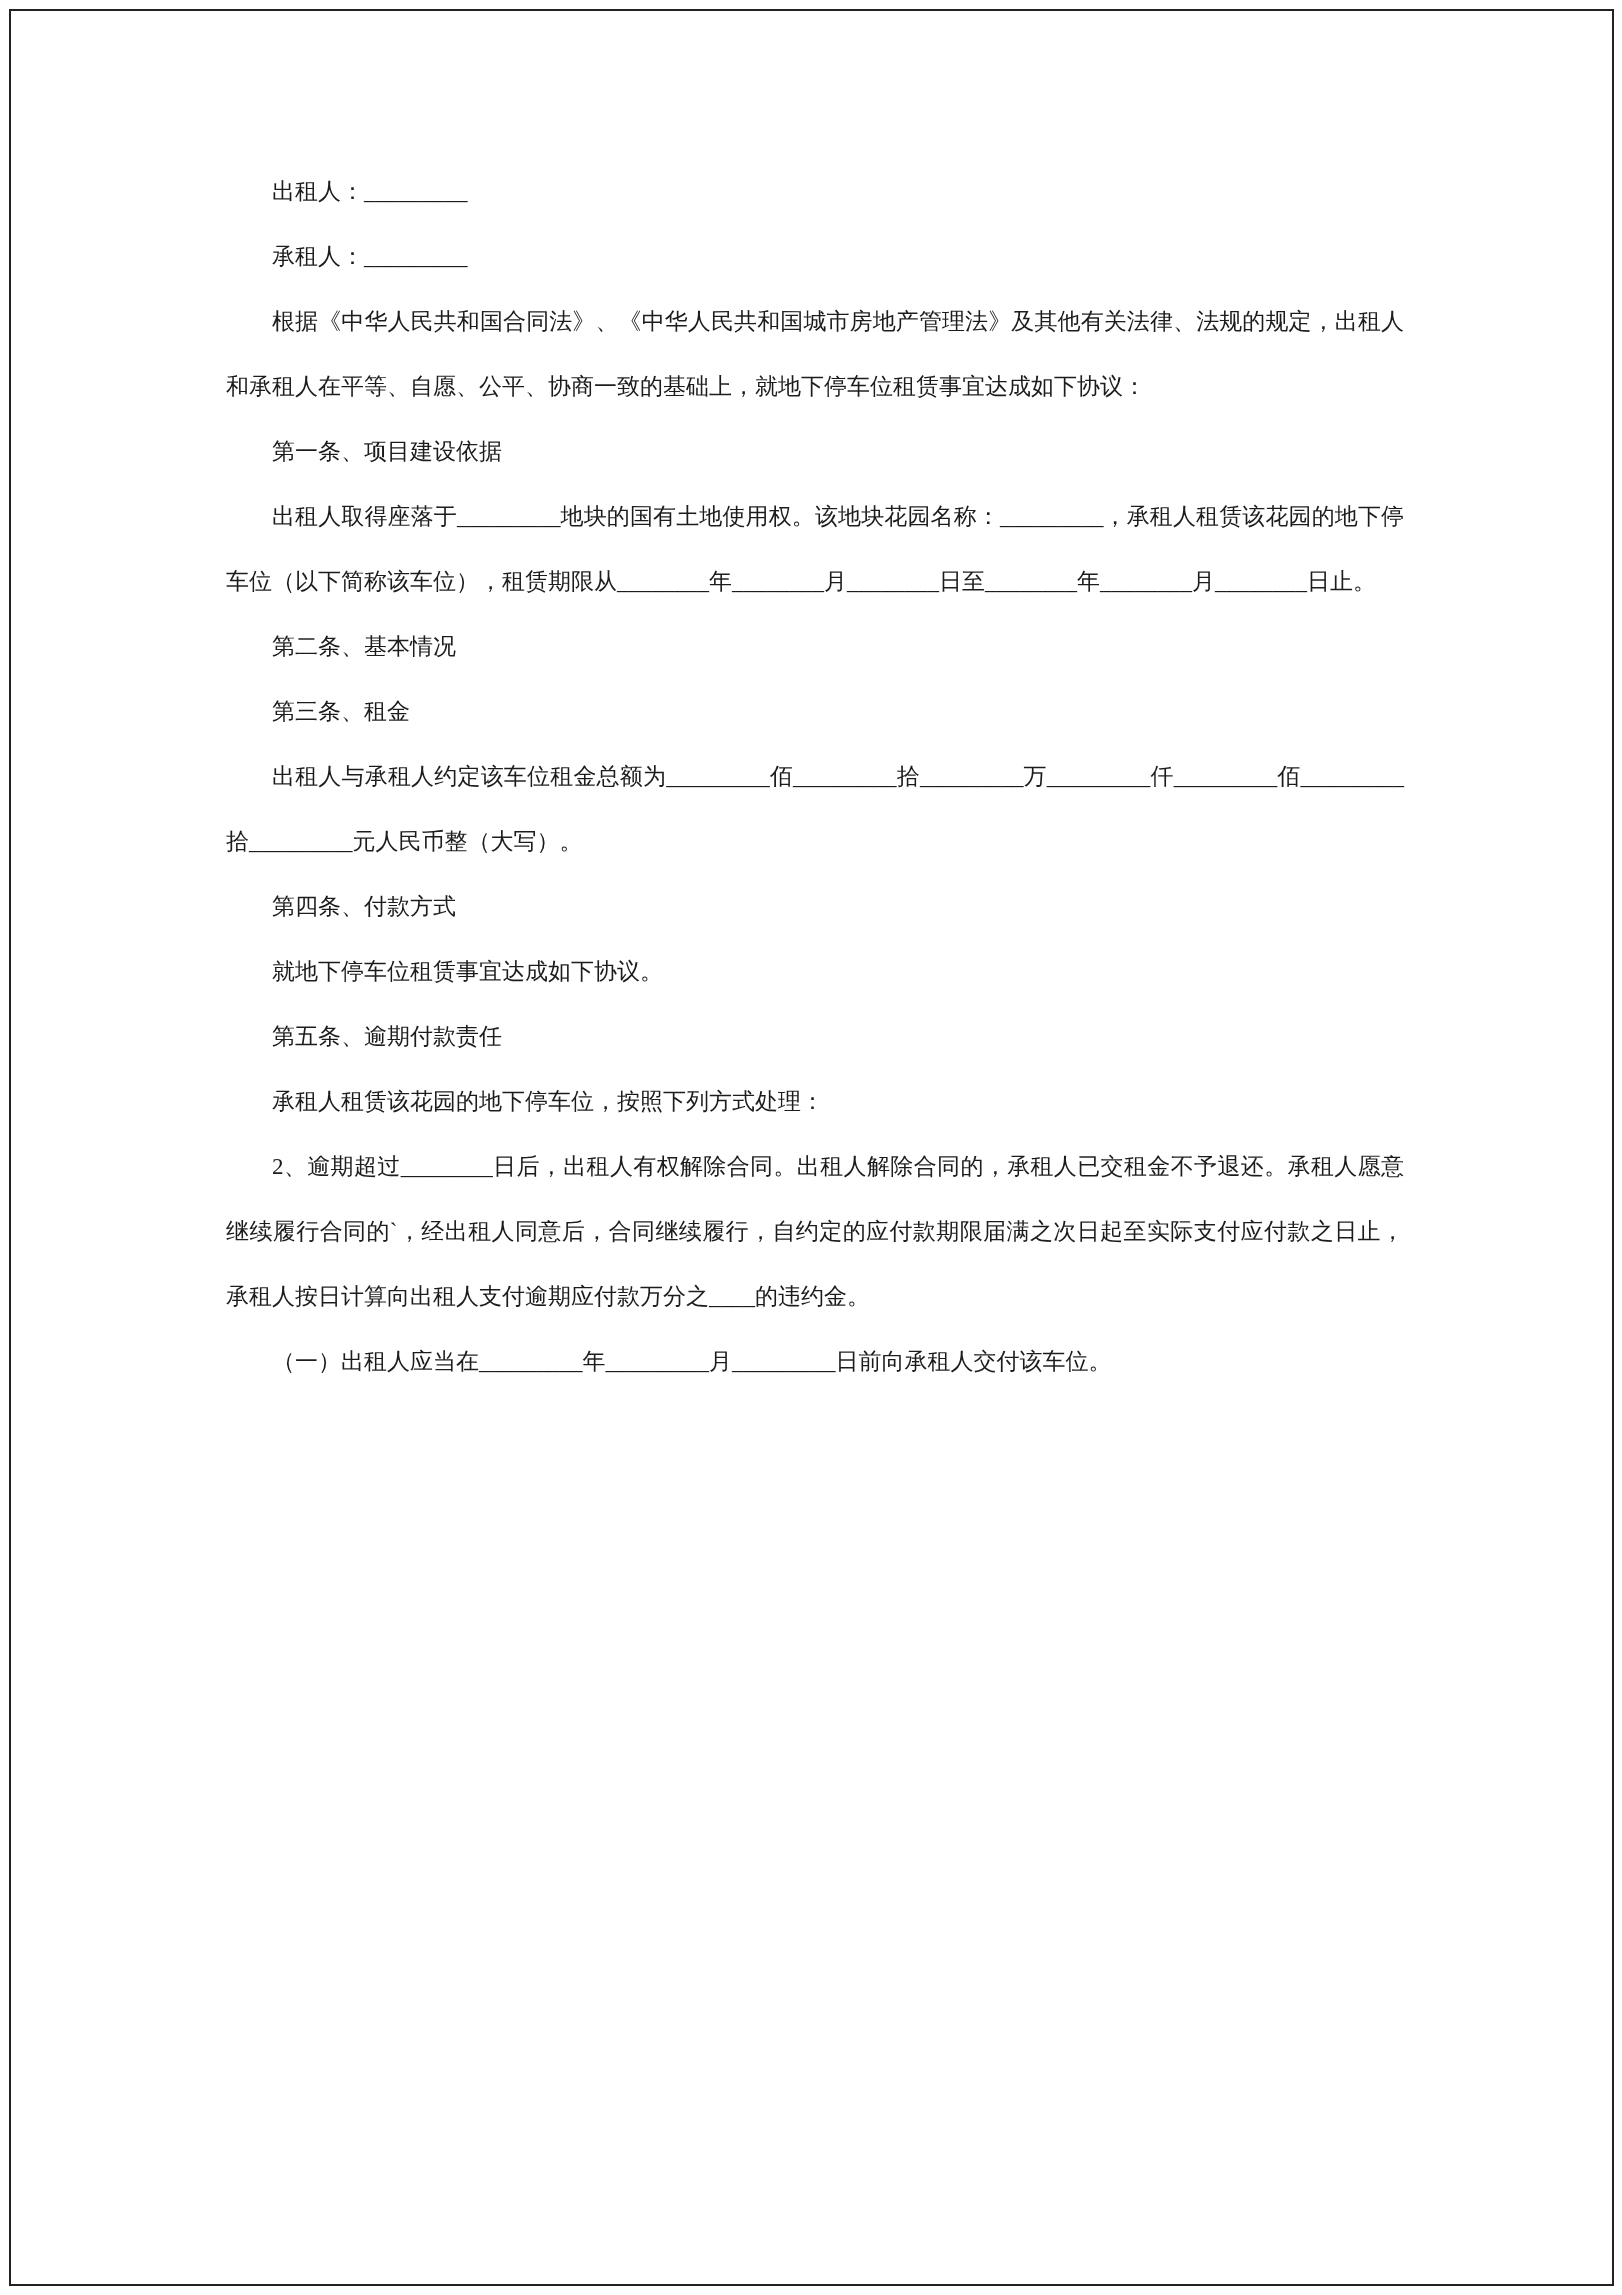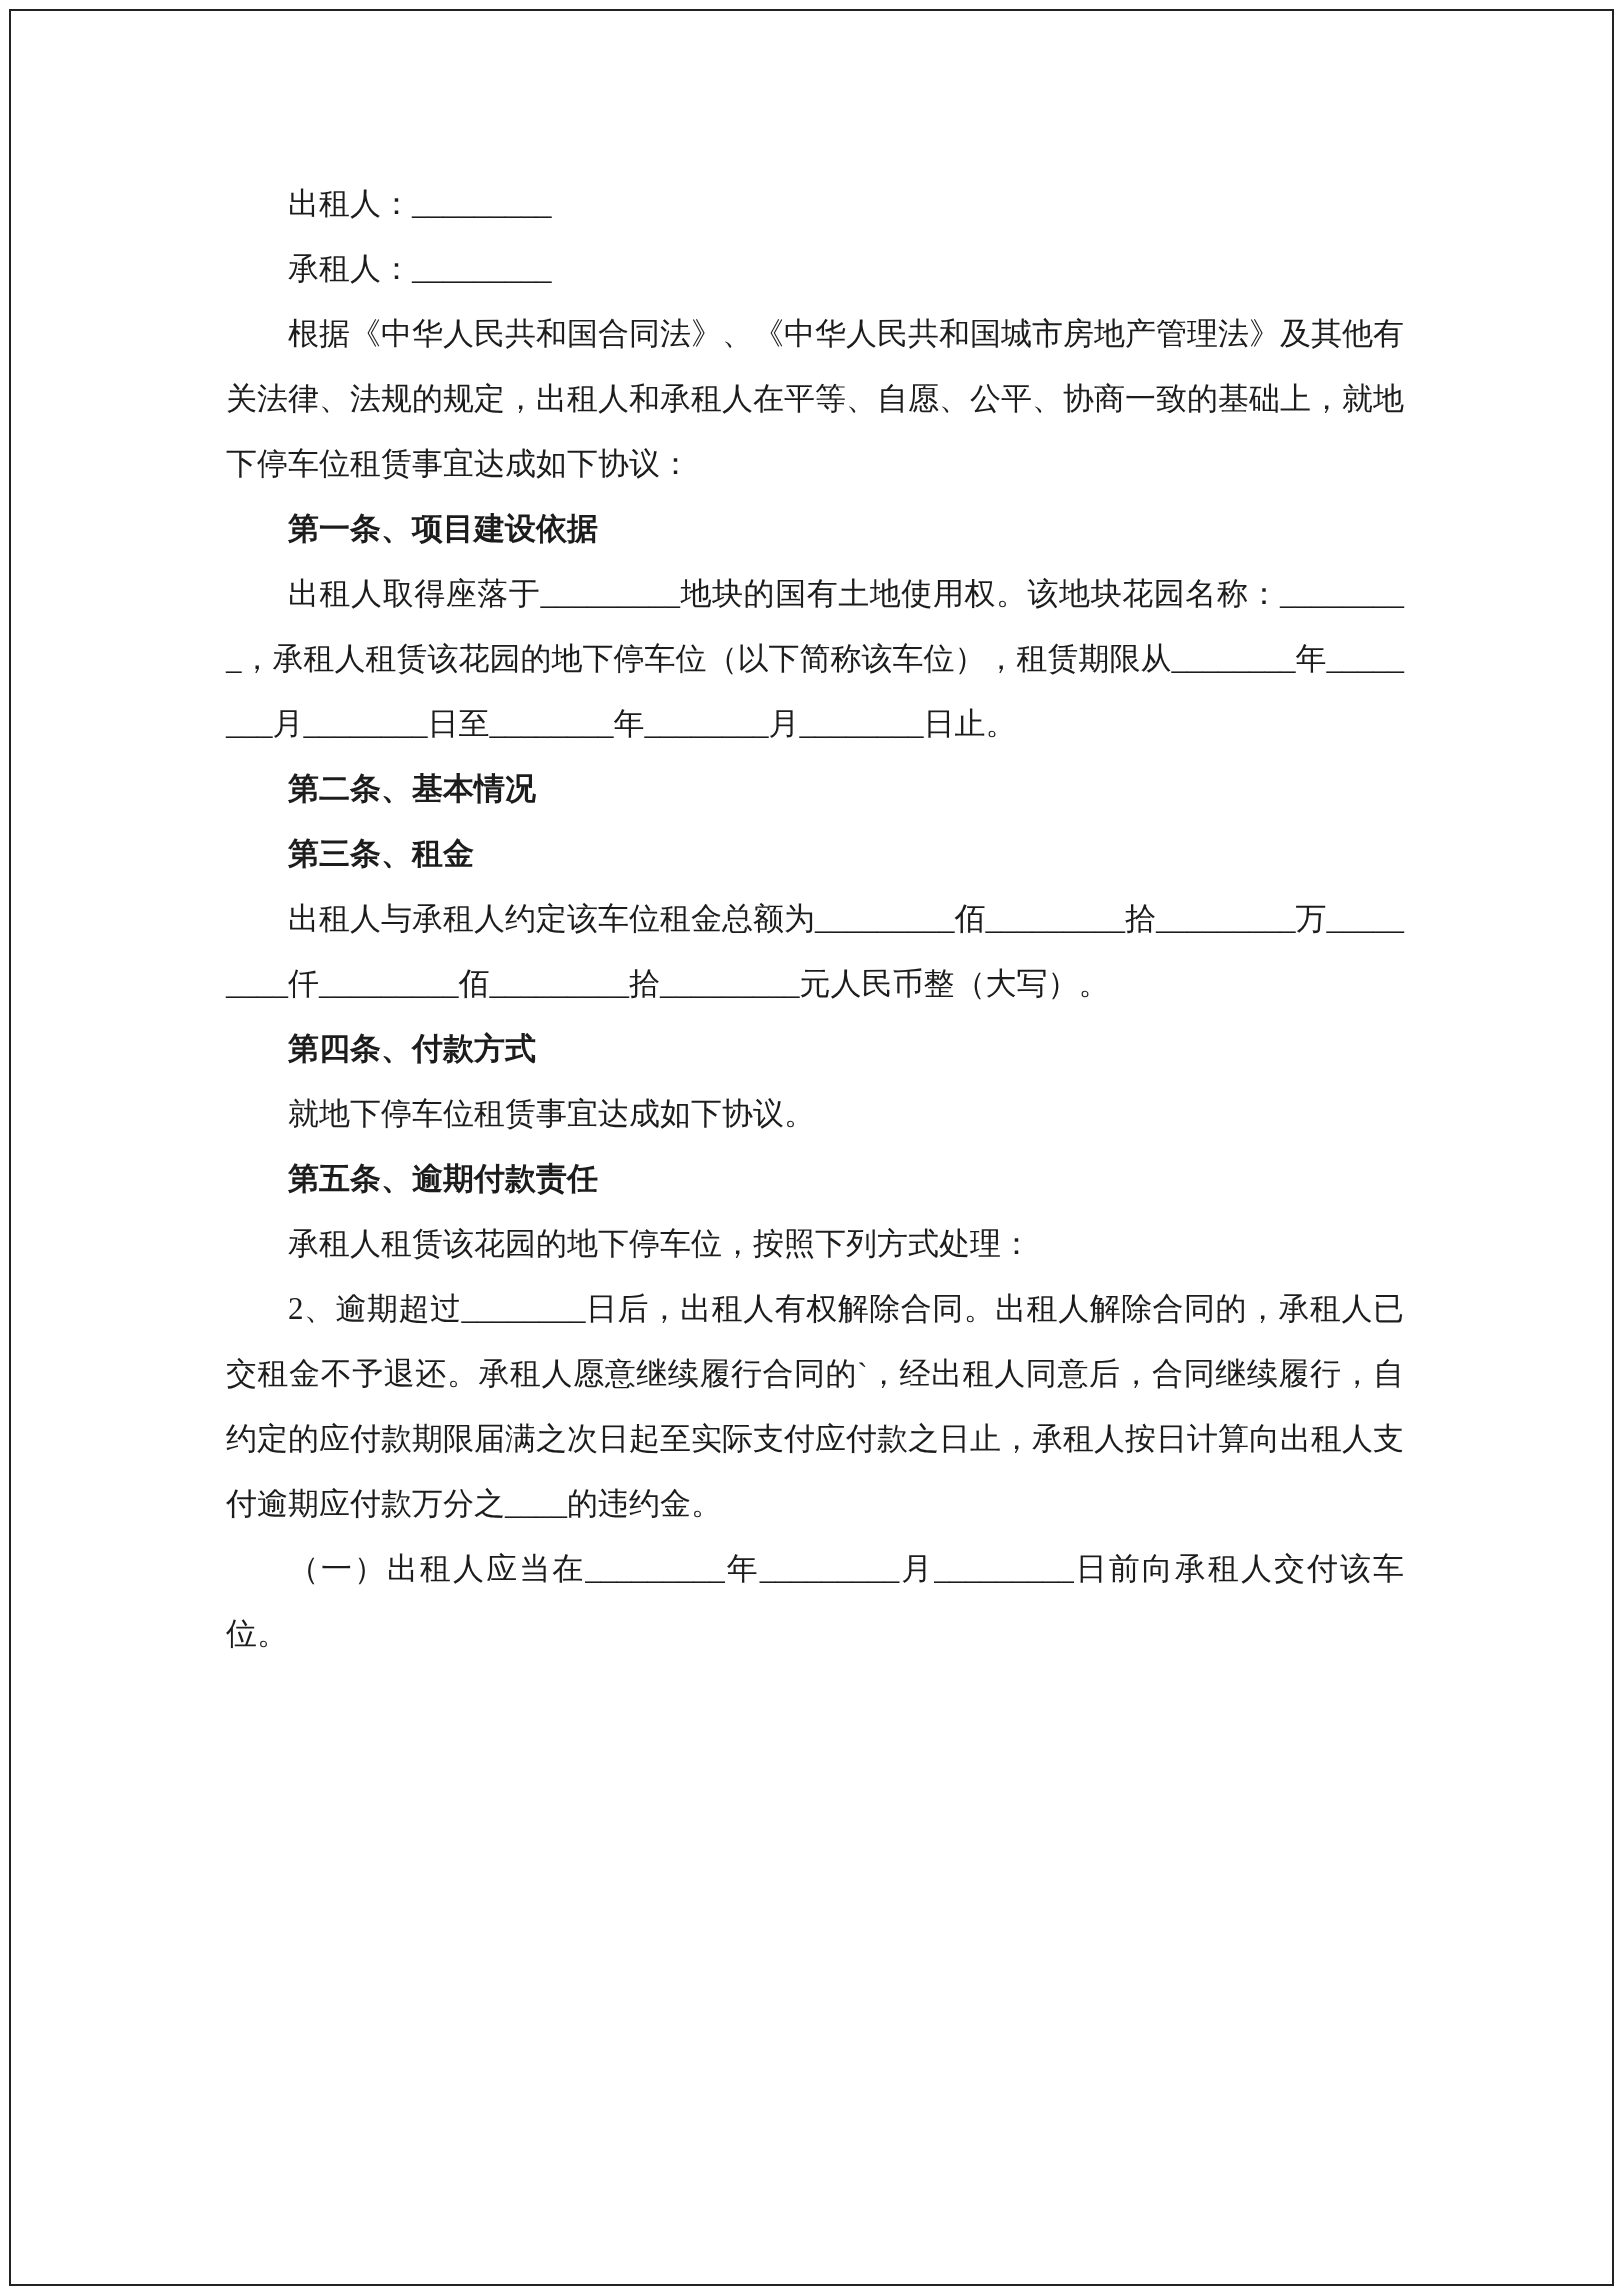--- a/index.html
+++ b/index.html
@@ -25,35 +25,35 @@
     left: 9.2px;
     top: 9.2px;
     right: 9.2px;
     bottom: 9.2px;
     border: 2px solid #222222;
     pointer-events: none;
   }
   .content {
     position: absolute;
     left: 226px;
-    top: 171px;
+    top: 159px;
     width: 1178px;
     color: #1c1c1c;
-    font-size: 31px;
+    font-size: 23px;
     line-height: 65px;
     text-align: justify;
     word-break: break-all;
   }
   .para {
     margin: 0;
     padding: 0;
     text-indent: 2em;
   }
   .para.heading {
-    font-weight: 700;
+    font-weight: 400;
   }
 </style>
 </head>
 <body style="background: rgb(255, 255, 255);">
 
 <div class="page" style="background: rgb(255, 255, 255);">
   <div class="page-frame" style="border-color: rgb(34, 34, 34);"></div>
   <main class="content" id="doc" style="color: rgb(28, 28, 28);">
       <p class="para">出租人：_________</p>
       <p class="para">承租人：_________</p>

